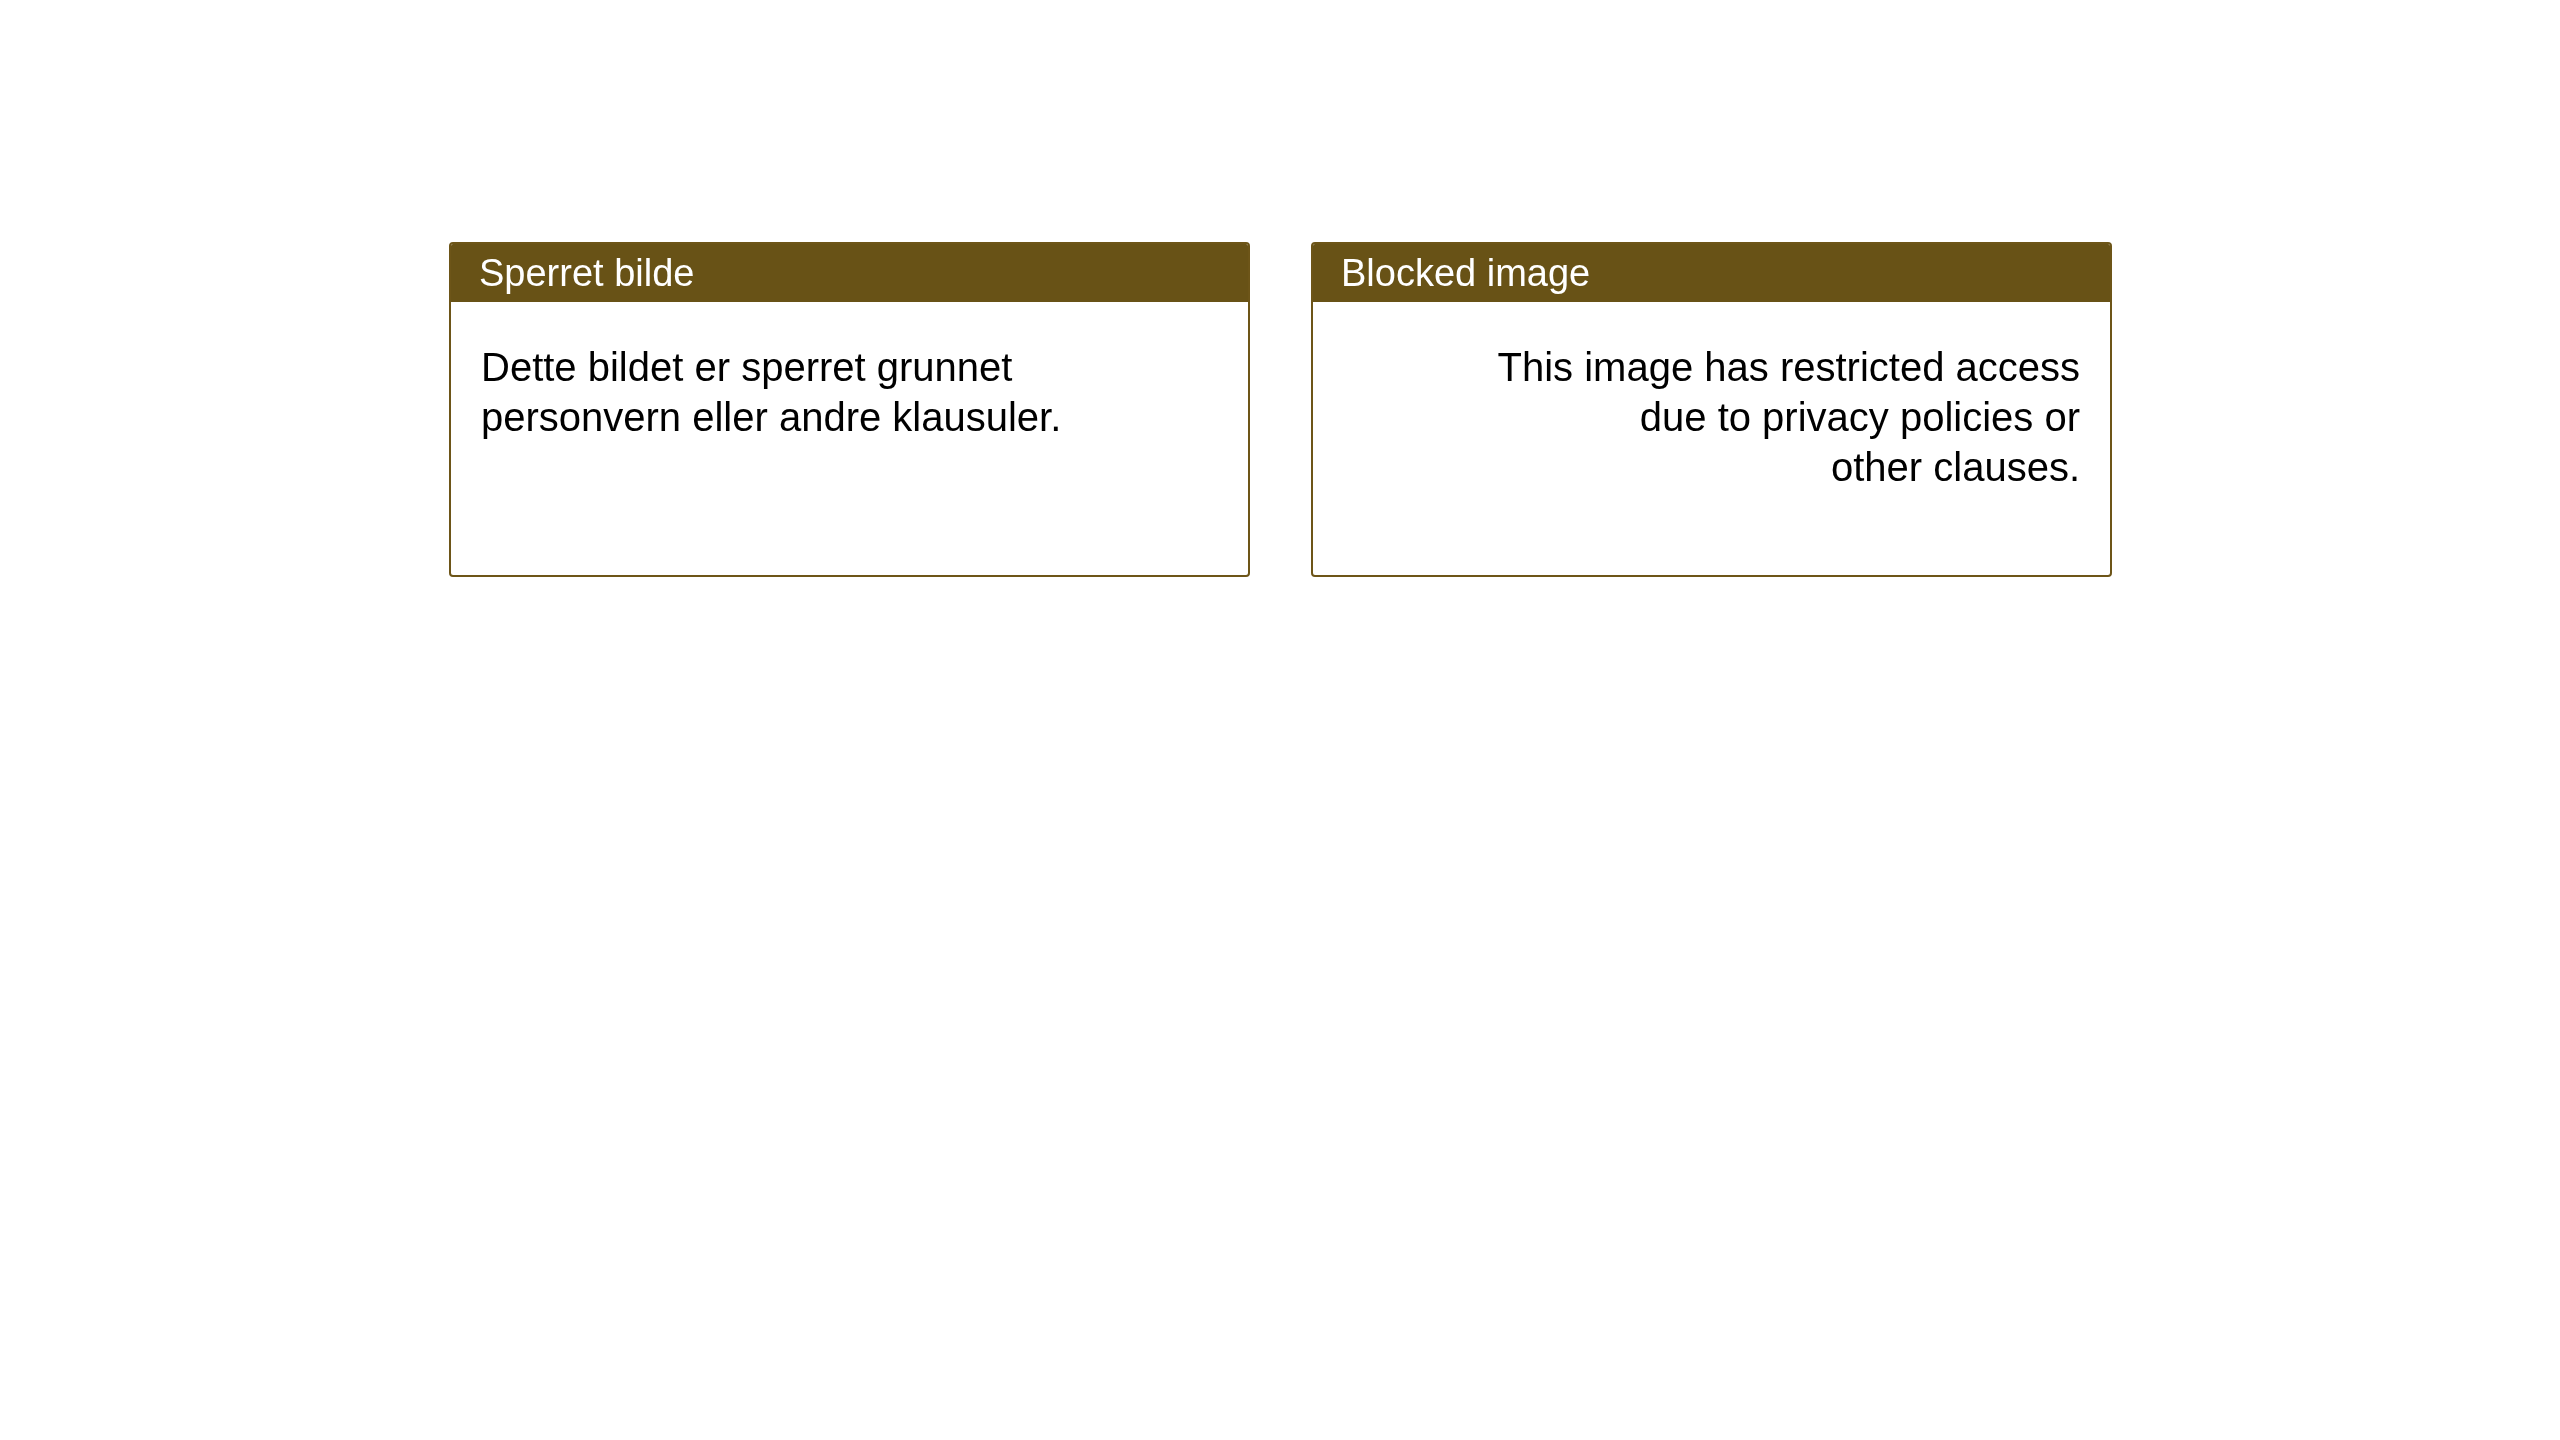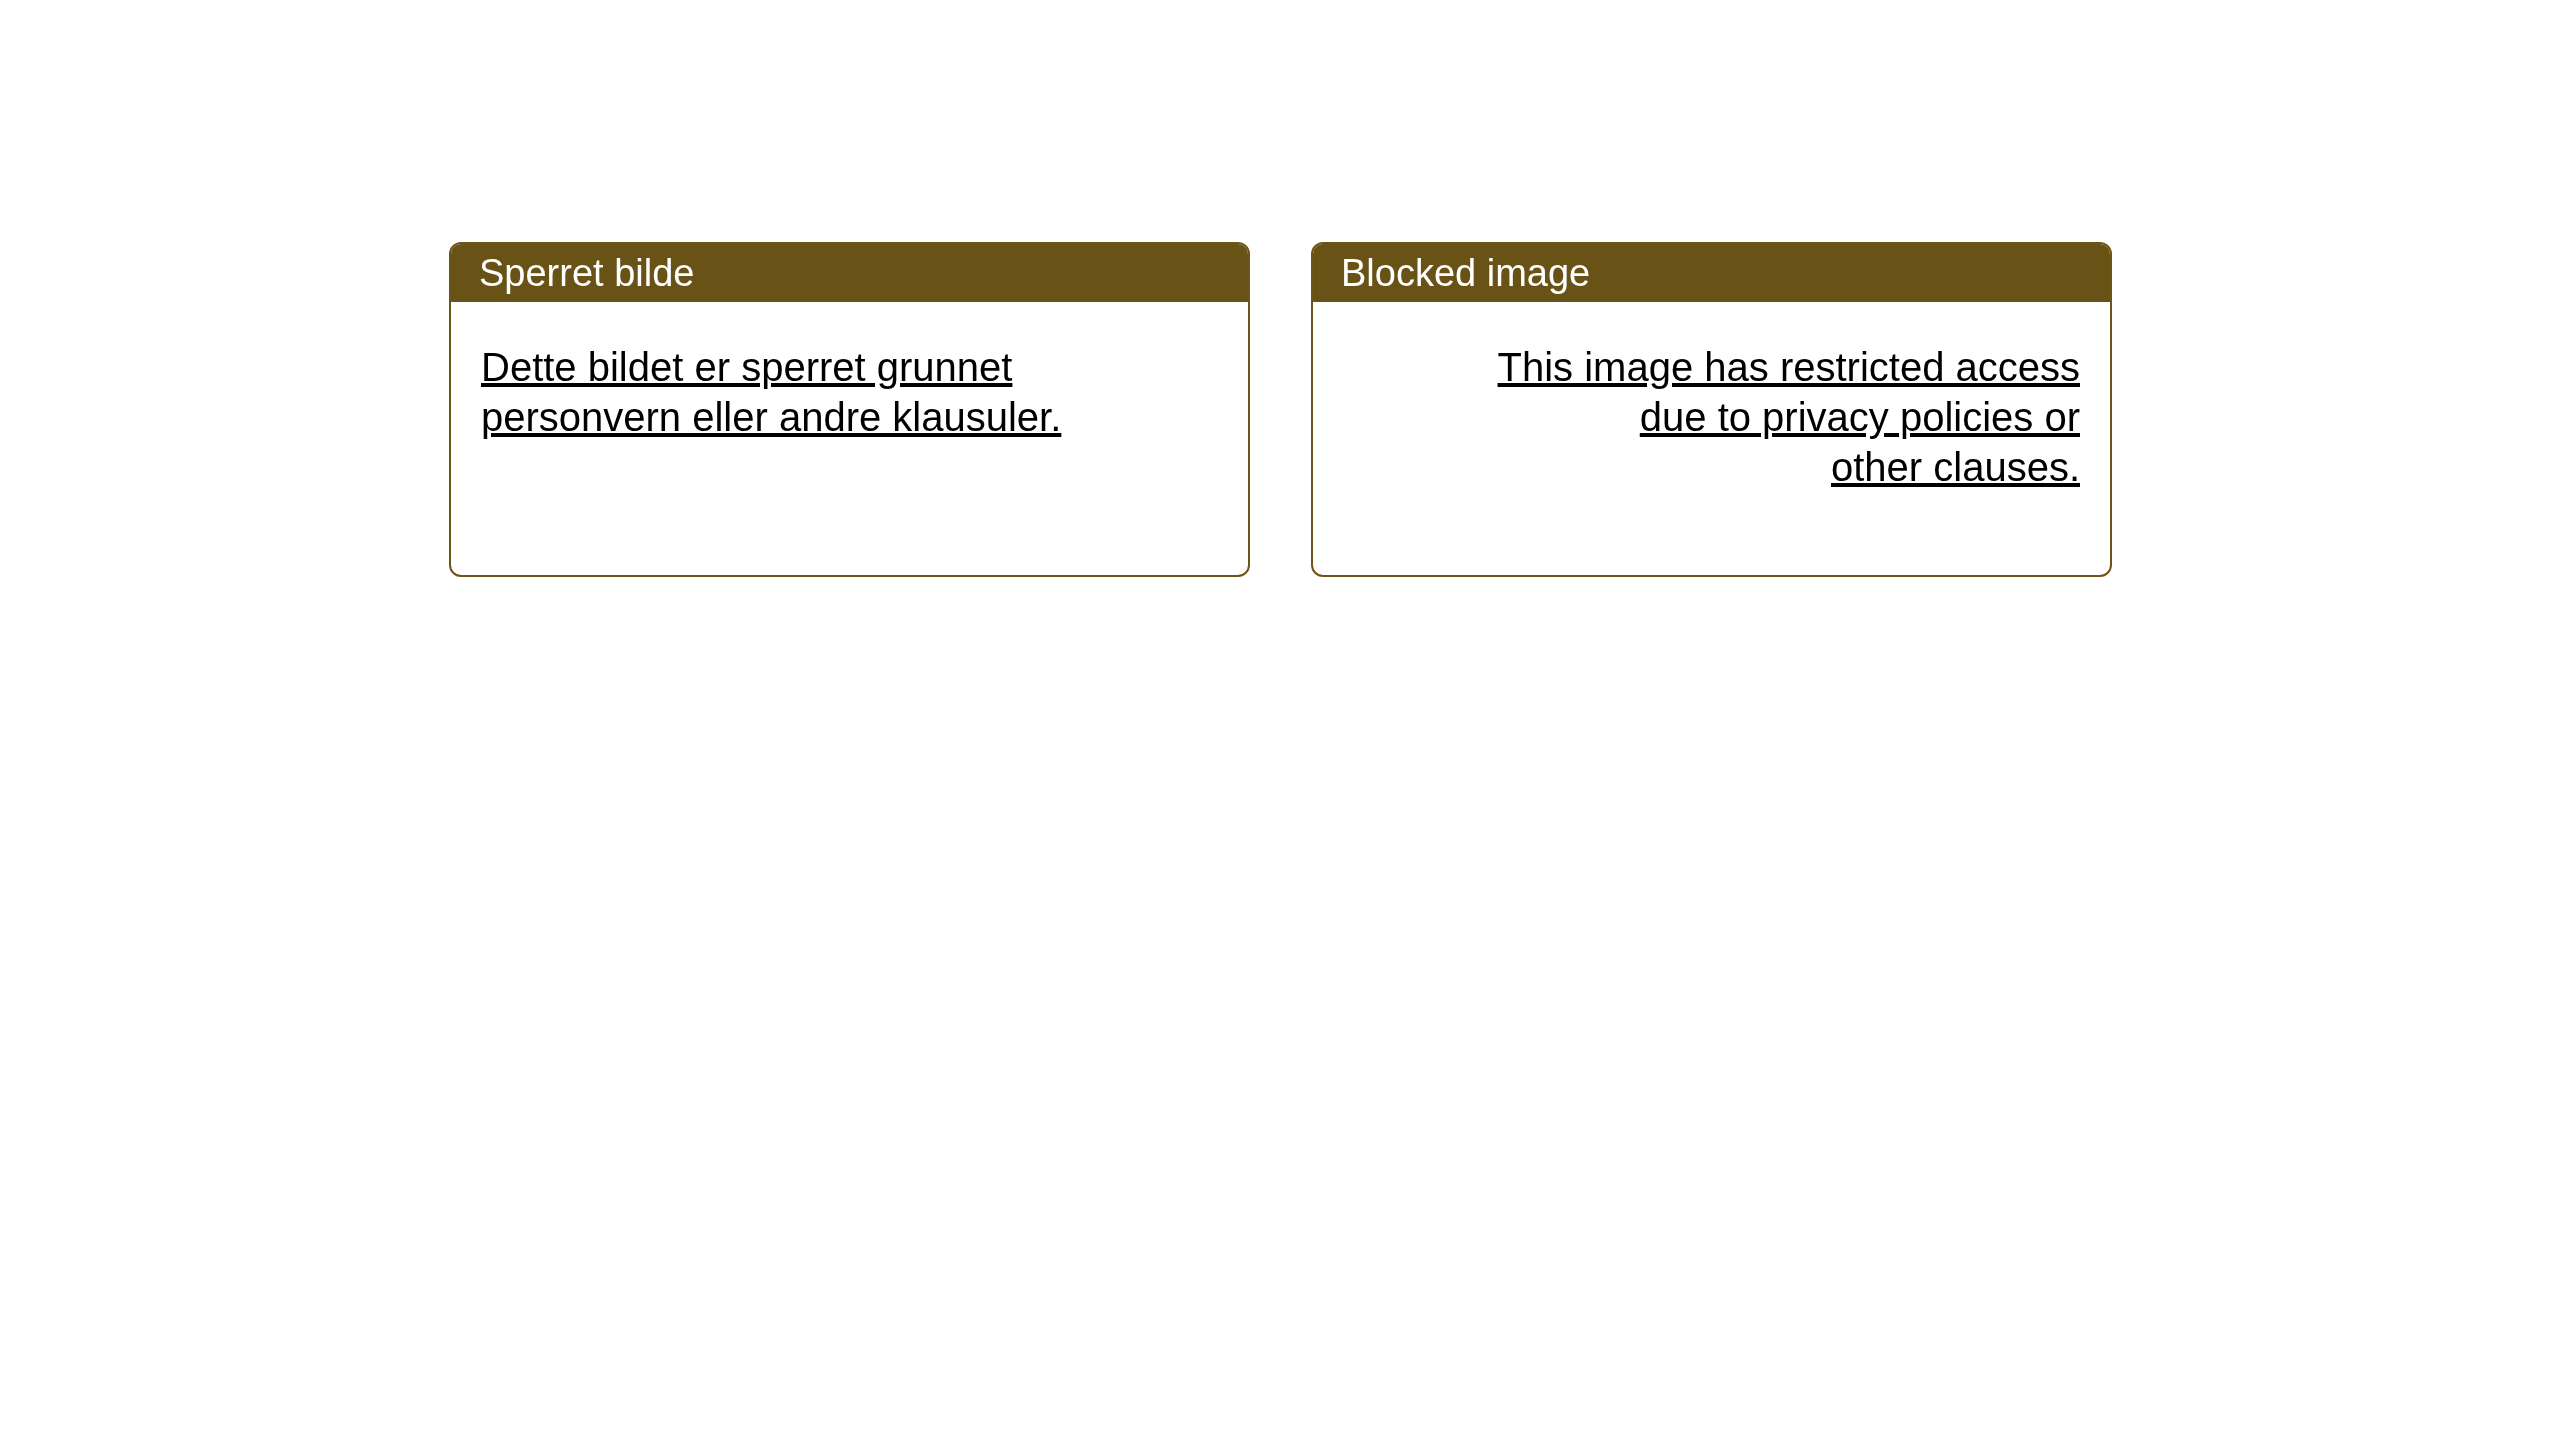--- a/index.html
+++ b/index.html
@@ -18,42 +18,41 @@
     position: relative;
     overflow: hidden;
   }
   .card {
     position: absolute;
     top: 242px;
     width: 801px;
     height: 335px;
     background: #ffffff;
     border: 2px solid var(--card-border);
-    border-radius: 12px;
+    border-radius: 4px;
     overflow: hidden;
   }
   .card--no { left: 449px; }
   .card--en { left: 1311px; text-align: right; }
   .card-header {
     height: 58px;
     background: var(--header-bg);
     color: var(--header-text);
     display: flex;
     align-items: center;
     padding: 0 28px;
     font-size: 38px;
     line-height: 1;
   }
   .card-body {
     padding: 40px 30px 0 30px;
     font-size: 40px;
     line-height: 50px;
     color: var(--body-text);
     white-space: pre-line;
-    text-decoration: underline;
   }
 </style>
 </head>
 <body>
 
 <div>
 
   <div class="card card--no">
     <div class="card-header">
       <span>Sperret bilde</span>

